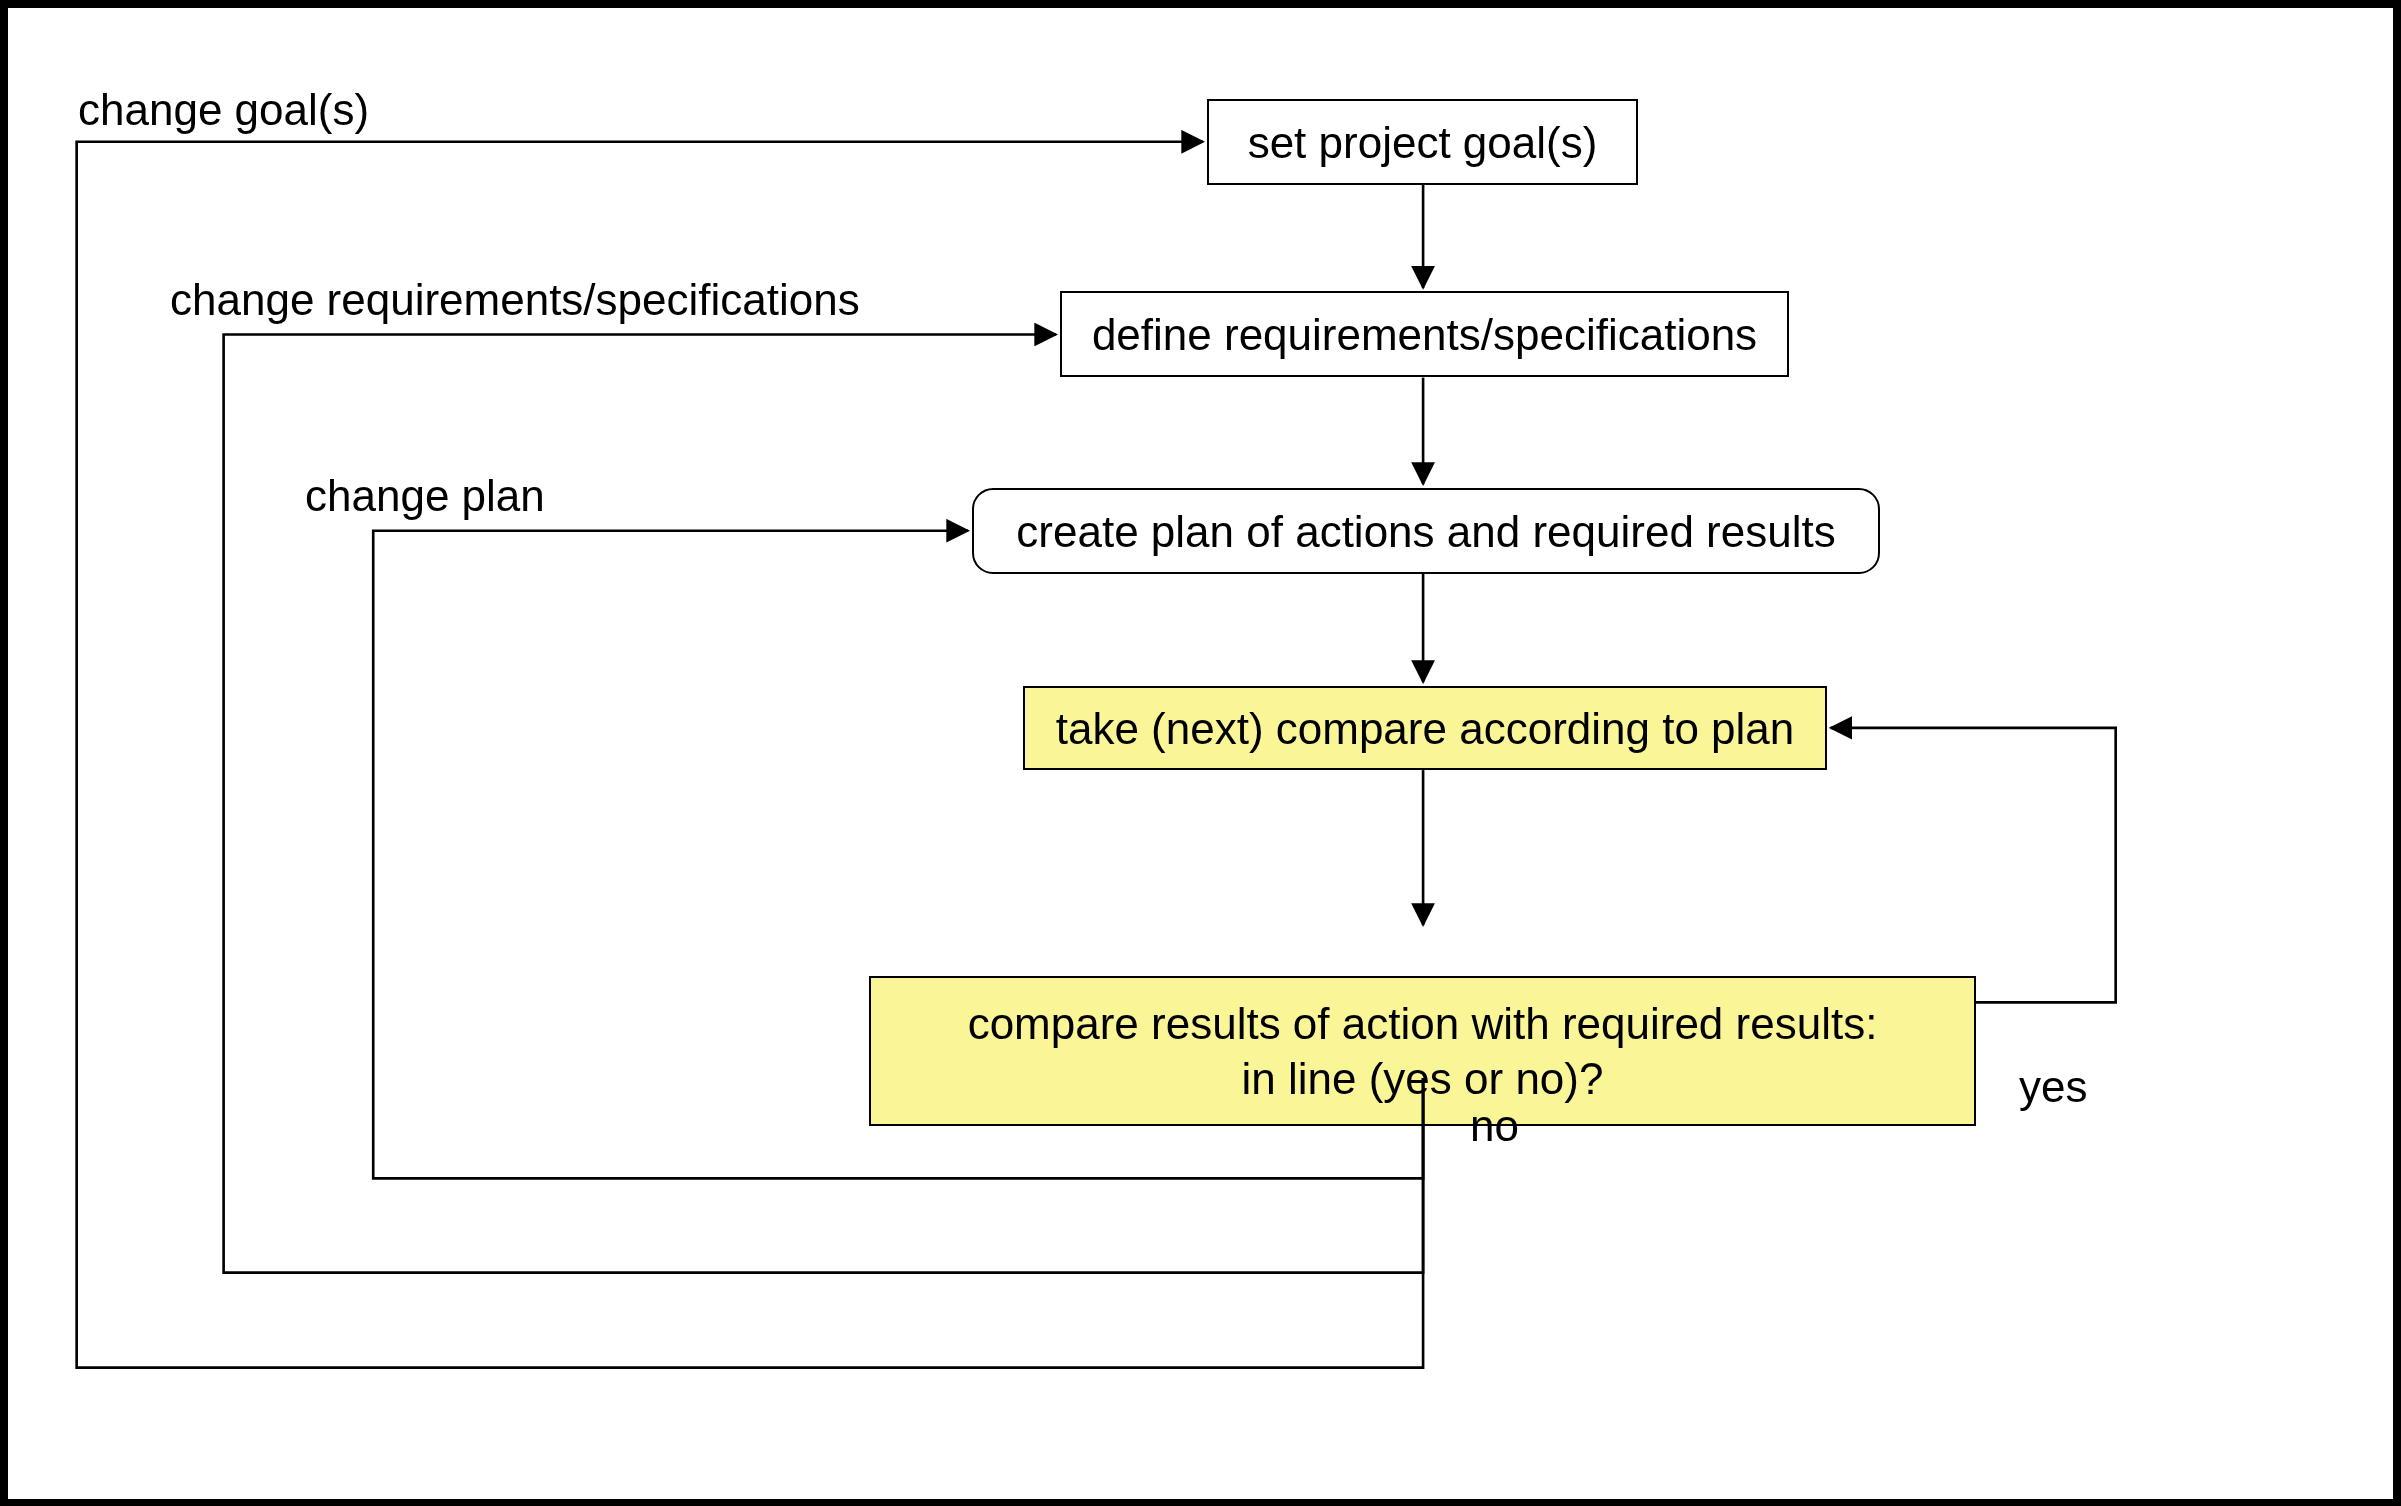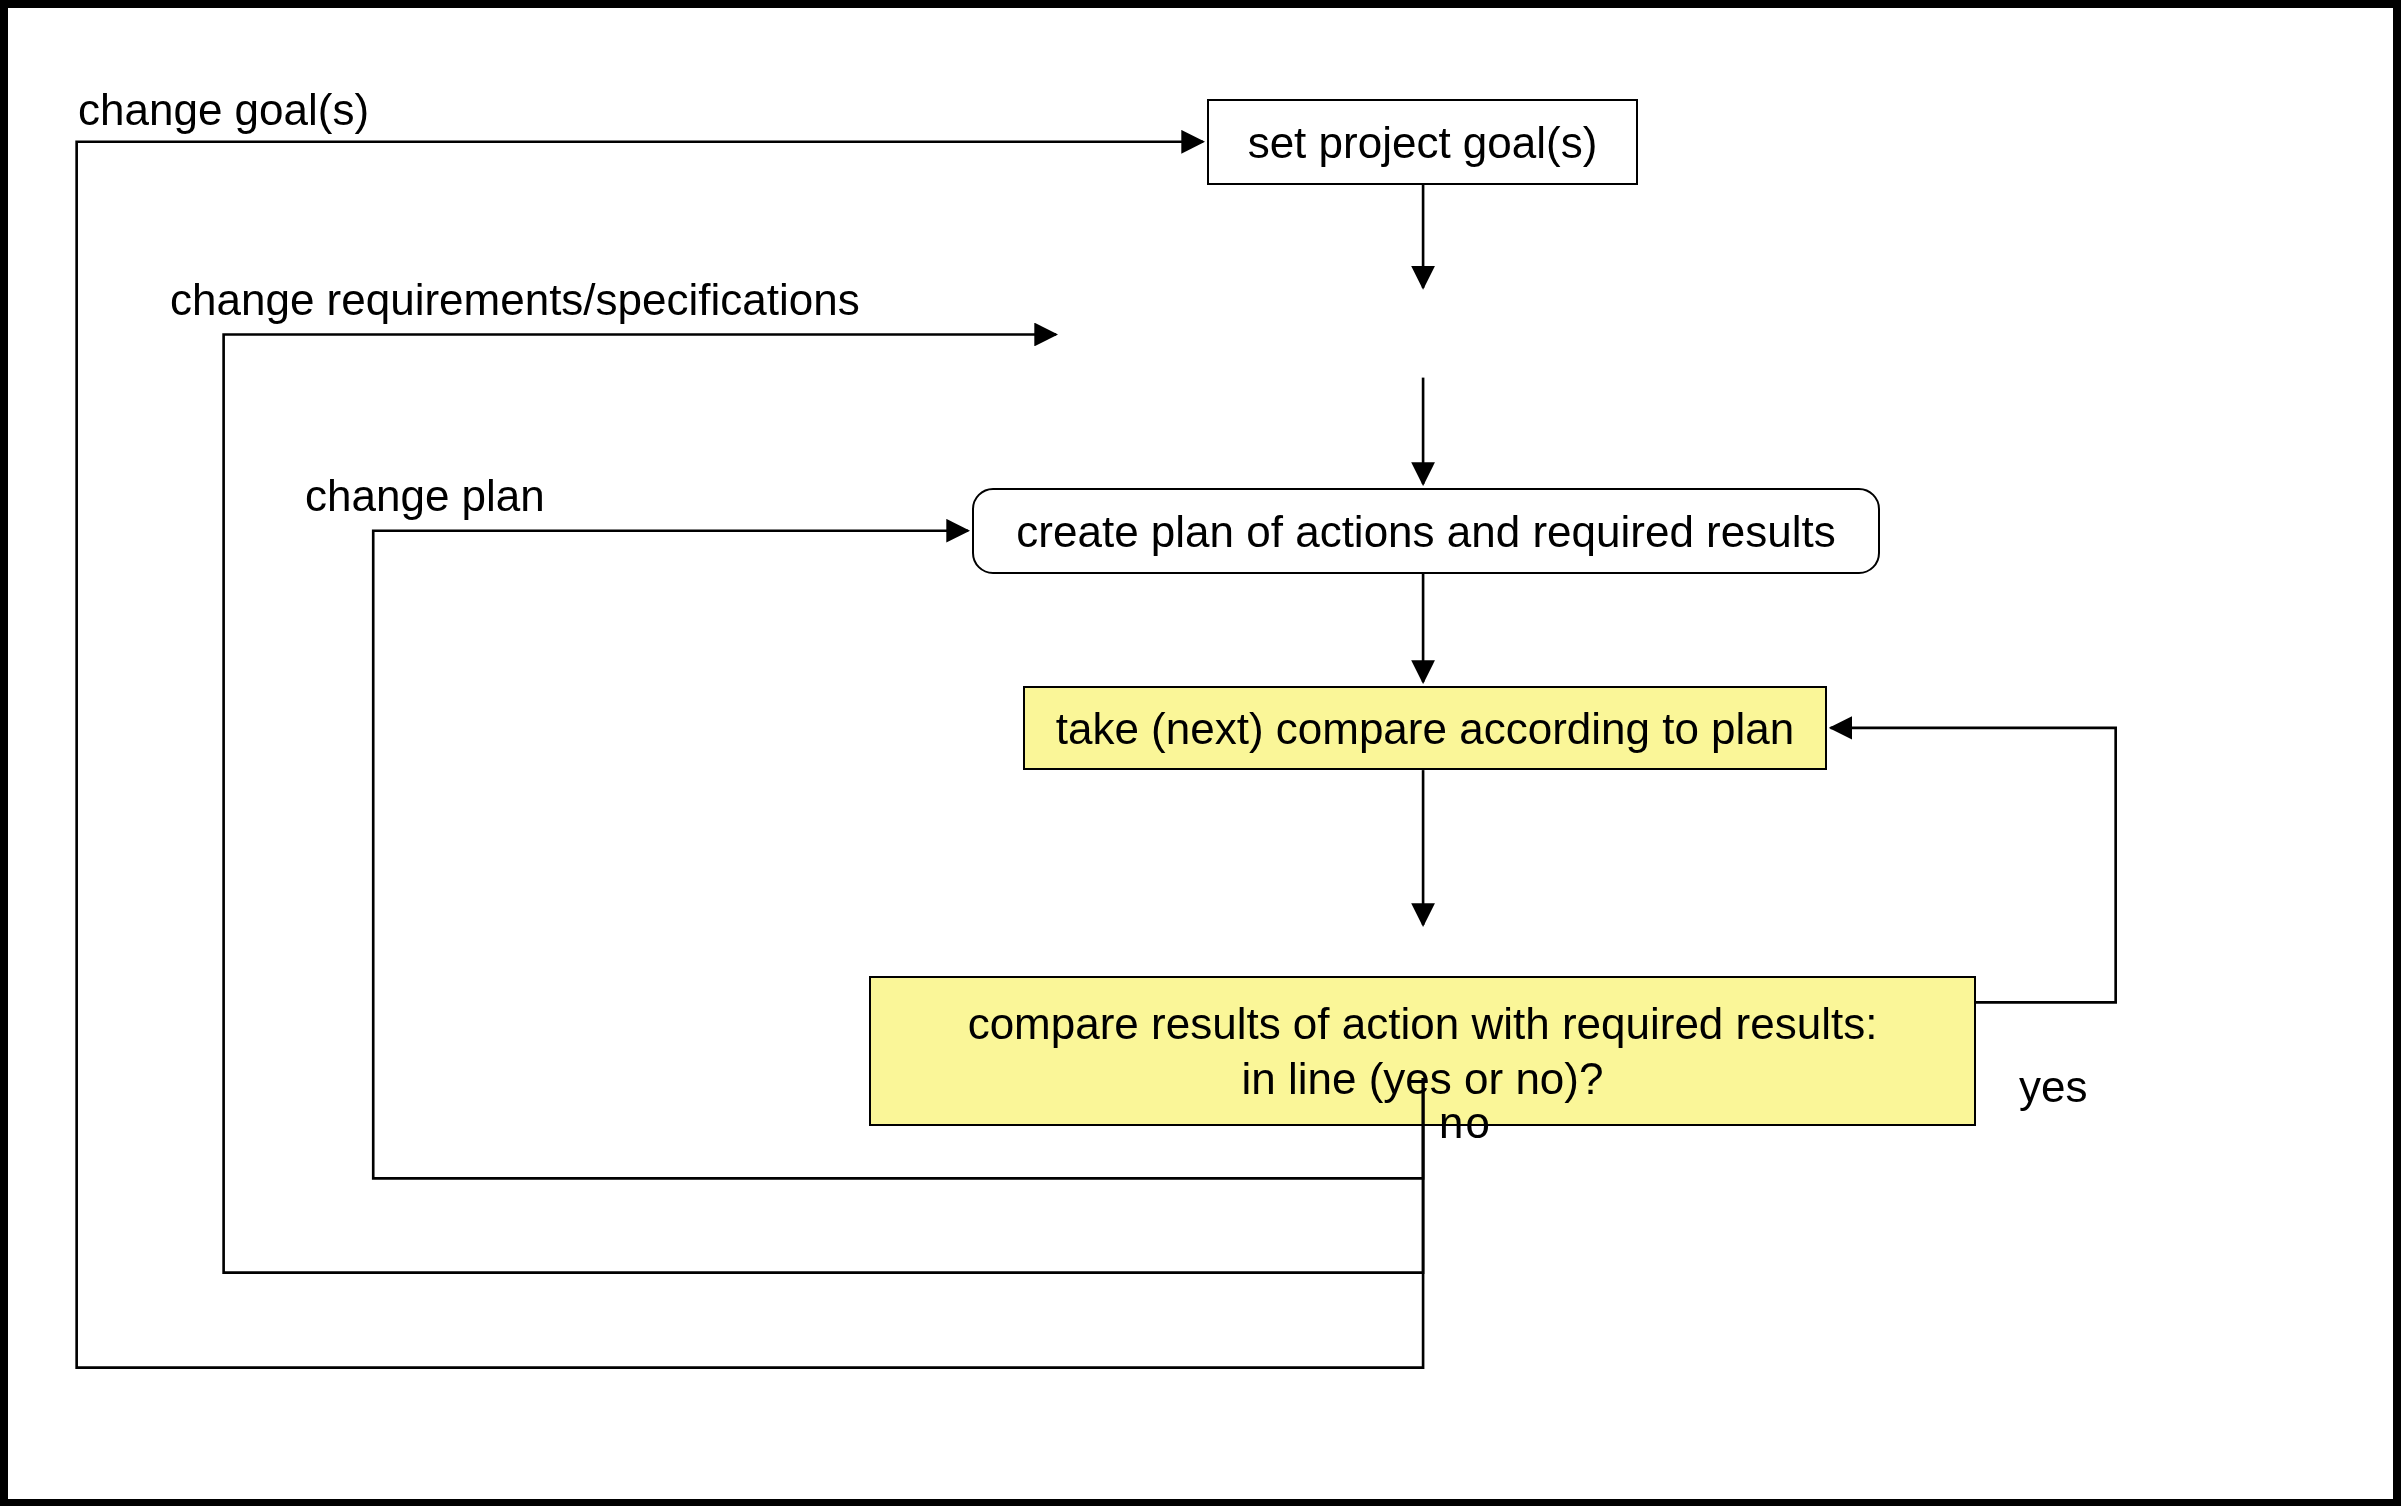--- a/index.html
+++ b/index.html
@@ -40,20 +40,23 @@
 </style>
 </head>
 <body>
 
 <div class="frame">
 
   <div class="node" style="left:1199px; top:91px; width:431px; height:86px;text-align:right;">
     <span>set project goal(s)</span>
   </div>
 
+  <div class="node" style="left:1052px; top:283px; width:729px; height:86px;">
+    <span>define requirements/specifications</span>
+  </div>
 
   <div class="node" style="left:964px; top:480px; width:908px; height:86px;border-radius:21px;">
     <span>create plan of actions and required results</span>
   </div>
 
   <div class="node yellow" style="left:1015px; top:678px; width:804px; height:84px;">
     <span>take (next) compare according to plan</span>
   </div>
 
   <div class="node yellow" style="left:861px; top:968px; width:1107px; height:150px; white-space:pre-line;">
@@ -62,21 +65,21 @@
   </div>
 
   <div class="lbl" style="left:70px; top:80px;">change goal(s)</div>
 
   <div class="lbl" style="left:162px; top:270px;">change requirements/specifications</div>
 
   <div class="lbl" style="left:297px; top:466px;">change plan</div>
 
   <div class="lbl" style="left:2011px; top:1021px;margin-top:36px;">yes</div>
 
-  <div class="lbl" style="left:1430px; top:1096px;font-family:Liberation Mono, monospace;">no</div>
+  <div class="lbl" style="left:1462px; top:1096px;">no</div>
 
   <svg width="2384" height="1489" viewBox="0 0 2709 1692">
     <defs>
       <marker id="arrow" viewBox="0 0 12 12" refX="11" refY="6" markerWidth="9" markerHeight="9" orient="auto-start-reverse">
         <path d="M 0 0 L 12 6 L 0 12 z" fill="#000"></path>
       </marker>
     </defs>
     <g stroke="#000" stroke-width="3" fill="none">
 
       <line x1="1608" y1="201" x2="1608" y2="318" marker-end="url(#arrow)"></line>

